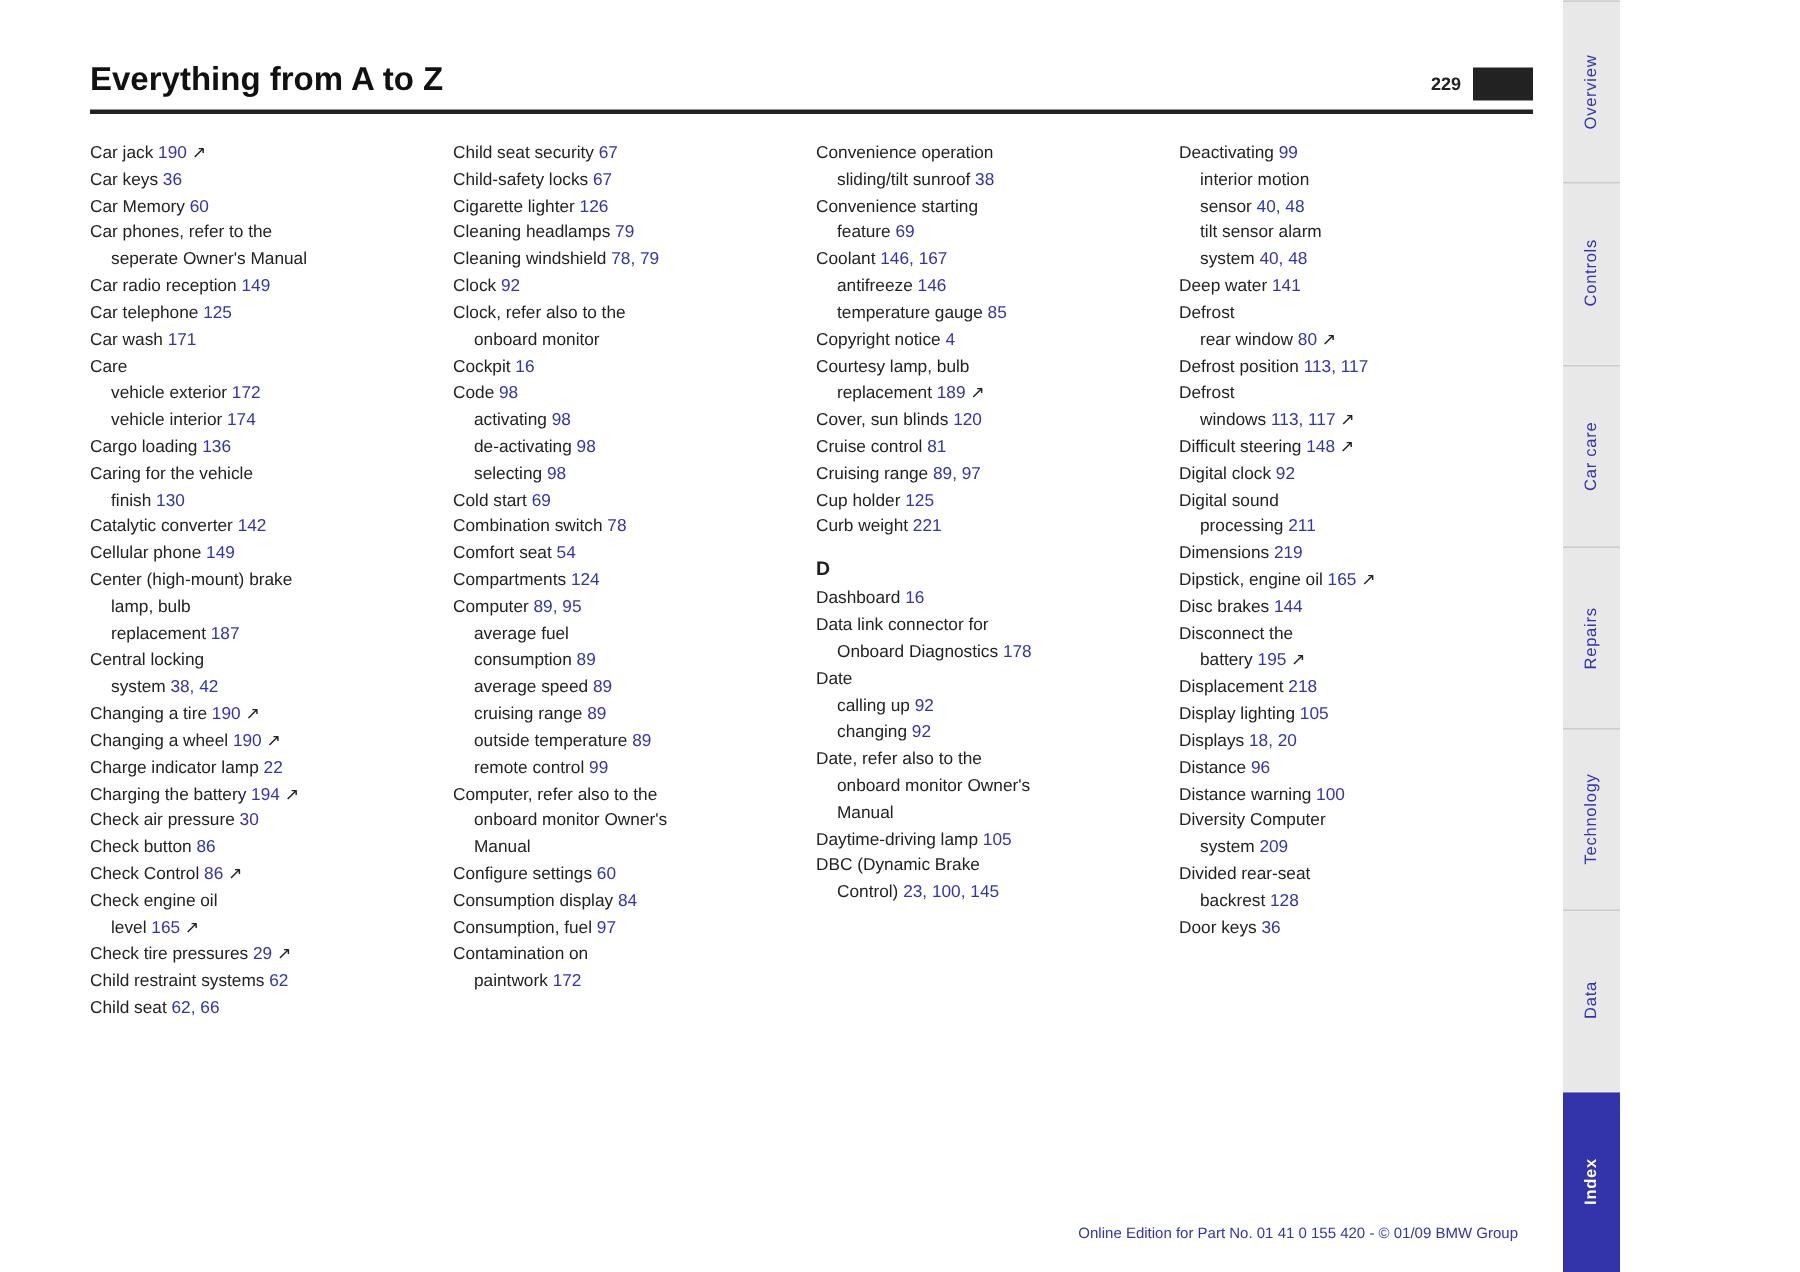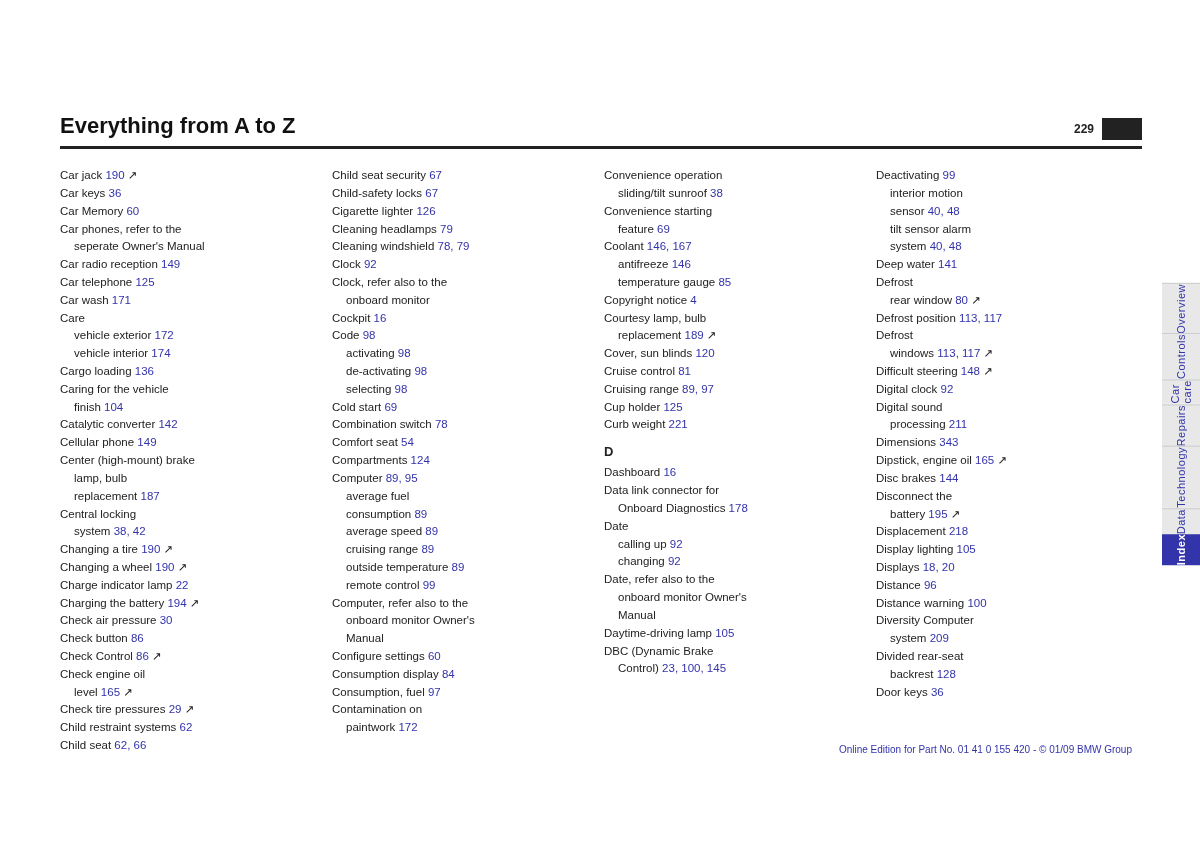--- a/index.html
+++ b/index.html
@@ -8,23 +8,22 @@
       height: 848px;
       background: #fff;
       font-family: Arial, Helvetica, sans-serif;
       font-size: 12px;
       color: #222;
       overflow: hidden;
     }
 
     .page-wrapper {
       display: flex;
-      width: 1200px;
+      width: 1080px;
       height: 848px;
-      align-items: center;
     }
 
     .main-content {
       flex: 1;
       padding: 40px 20px 20px 60px;
       position: relative;
     }
 
     .page-header {
       display: flex;
@@ -148,21 +147,21 @@
         <div class="index-entry">Car phones, refer to the</div>
         <div class="index-entry sub-entry">seperate Owner's Manual</div>
         <div class="index-entry">Car radio reception  <span class="num">149</span></div>
         <div class="index-entry">Car telephone  <span class="num">125</span></div>
         <div class="index-entry">Car wash  <span class="num">171</span></div>
         <div class="index-entry">Care</div>
         <div class="index-entry sub-entry">vehicle exterior  <span class="num">172</span></div>
         <div class="index-entry sub-entry">vehicle interior  <span class="num">174</span></div>
         <div class="index-entry">Cargo loading  <span class="num">136</span></div>
         <div class="index-entry">Caring for the vehicle</div>
-        <div class="index-entry sub-entry">finish  <span class="num">104</span></div>
+        <div class="index-entry sub-entry">finish  <span class="num">130</span></div>
         <div class="index-entry">Catalytic converter  <span class="num">142</span></div>
         <div class="index-entry">Cellular phone  <span class="num">149</span></div>
         <div class="index-entry">Center (high-mount) brake</div>
         <div class="index-entry sub-entry">lamp, bulb</div>
         <div class="index-entry sub-entry">replacement  <span class="num">187</span></div>
         <div class="index-entry">Central locking</div>
         <div class="index-entry sub-entry">system  <span class="num">38, 42</span></div>
         <div class="index-entry">Changing a tire  <span class="num">190</span> ↗</div>
         <div class="index-entry">Changing a wheel  <span class="num">190</span> ↗</div>
         <div class="index-entry">Charge indicator lamp  <span class="num">22</span></div>
@@ -252,21 +251,21 @@
         <div class="index-entry">Deep water  <span class="num">141</span></div>
         <div class="index-entry">Defrost</div>
         <div class="index-entry sub-entry">rear window  <span class="num">80</span> ↗</div>
         <div class="index-entry">Defrost position  <span class="num">113, 117</span></div>
         <div class="index-entry">Defrost</div>
         <div class="index-entry sub-entry">windows  <span class="num">113, 117</span> ↗</div>
         <div class="index-entry">Difficult steering  <span class="num">148</span> ↗</div>
         <div class="index-entry">Digital clock  <span class="num">92</span></div>
         <div class="index-entry">Digital sound</div>
         <div class="index-entry sub-entry">processing  <span class="num">211</span></div>
-        <div class="index-entry">Dimensions  <span class="num">343</span></div>
+        <div class="index-entry">Dimensions  <span class="num">219</span></div>
         <div class="index-entry">Dipstick, engine oil  <span class="num">165</span> ↗</div>
         <div class="index-entry">Disc brakes  <span class="num">144</span></div>
         <div class="index-entry">Disconnect the</div>
         <div class="index-entry sub-entry">battery  <span class="num">195</span> ↗</div>
         <div class="index-entry">Displacement  <span class="num">218</span></div>
         <div class="index-entry">Display lighting  <span class="num">105</span></div>
         <div class="index-entry">Displays  <span class="num">18, 20</span></div>
         <div class="index-entry">Distance  <span class="num">96</span></div>
         <div class="index-entry">Distance warning  <span class="num">100</span></div>
         <div class="index-entry">Diversity Computer</div>

